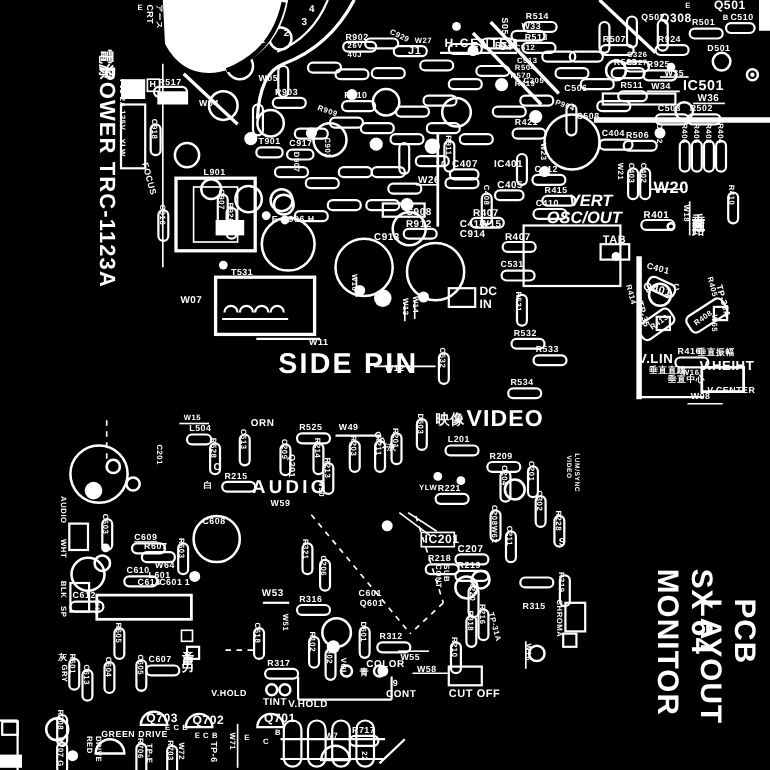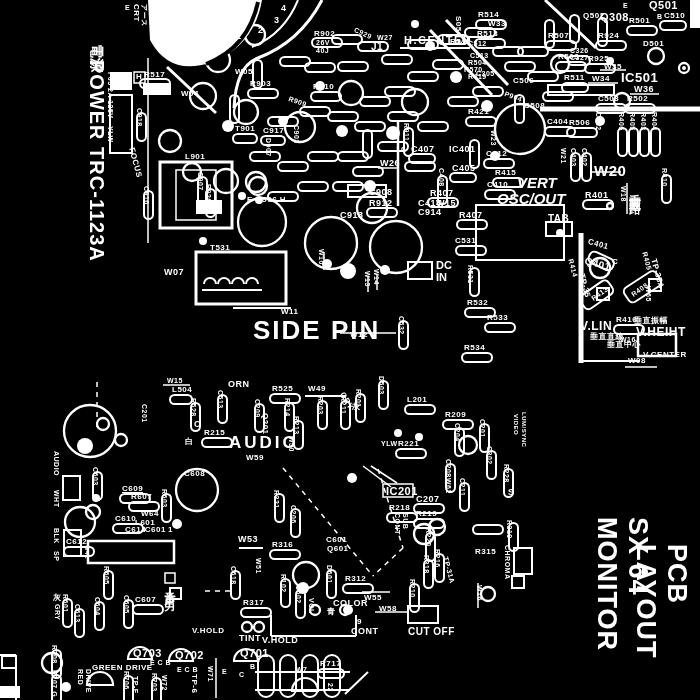--- a/index.html
+++ b/index.html
@@ -376,21 +376,21 @@
       <span class="lbl" style="left: 570px; top: 54px; font-size: 7px;">C327</span>
       <span class="lbl" style="left: 548px; top: 32px; font-size: 8px;">R507</span>
       <span class="lbl" style="left: 564px; top: 74px; font-size: 8px;">R511</span>
       <span class="lbl" style="left: 592px; top: 75px; font-size: 8px;">W34</span>
       <span class="lbl" style="left: 604px; top: 63px; font-size: 8px;">W35</span>
       <span class="lbl" style="left: 634px; top: 85px; font-size: 9px;">W36</span>
       <span class="lbl" style="left: 598px; top: 95px; font-size: 8px;">C503</span>
       <span class="lbl" style="left: 627px; top: 95px; font-size: 8px;">R502</span>
       <span class="lbl" style="left: 621px; top: 71px; font-size: 13px;">IC501</span>
       <span class="lbl" style="left: 462px; top: 16px; font-size: 8px; transform: rotate(90deg);">S05</span>
-      <span class="lbl" style="left: 488px; top: 20px; font-size: 8px;">W33</span>
+      <span class="lbl" style="left: 474px; top: 20px; font-size: 8px;">W33</span>
       <span class="lbl" style="left: 477px; top: 30px; font-size: 8px;">R513</span>
       <span class="lbl" style="left: 478px; top: 11px; font-size: 8px;">R514</span>
       <span class="lbl" style="left: 450px; top: 38px; font-size: 8px;">R512</span>
       <span class="lbl" style="left: 468px; top: 40px; font-size: 7px;">C512</span>
       <span class="lbl" style="left: 470px; top: 52px; font-size: 7px;">C513</span>
       <span class="lbl" style="left: 468px; top: 59px; font-size: 7px;">R504</span>
       <span class="lbl" style="left: 464px; top: 66px; font-size: 7px;">R570</span>
       <span class="lbl" style="left: 468px; top: 73px; font-size: 7px;">R419</span>
       <span class="lbl" style="left: 476px; top: 70px; font-size: 7px;">C305</span>
       <span class="lbl" style="left: 468px; top: 108px; font-size: 8px;">R421</span>
@@ -609,18 +609,22 @@
   <div id="side-pin">SIDE PIN</div>
   <div id="vert-osc">
     <div class="l1">VERT</div>
     <div class="l2">OSC/OUT</div>
   </div>
   <div id="h-center">H.CENTER</div>
   <div id="dc-in">
     <div>DC</div>
     <div>IN</div>
   </div>
+  <div id="video-group">
+    <span id="video-kanji">映像</span>
+    <span id="video-word">VIDEO</span>
+  </div>
   <div id="audio-word">AUDIO</div>
   <div id="vert-circuit" class="vtext">垂直回路</div>
   <div id="audio-out" class="vtext">音声出力</div>
   <div id="title-l1" class="r90">SX 64 MONITOR</div>
   <div id="title-l2" class="r90">PCB LAYOUT</div>
 </div>
 
 </body></html>

